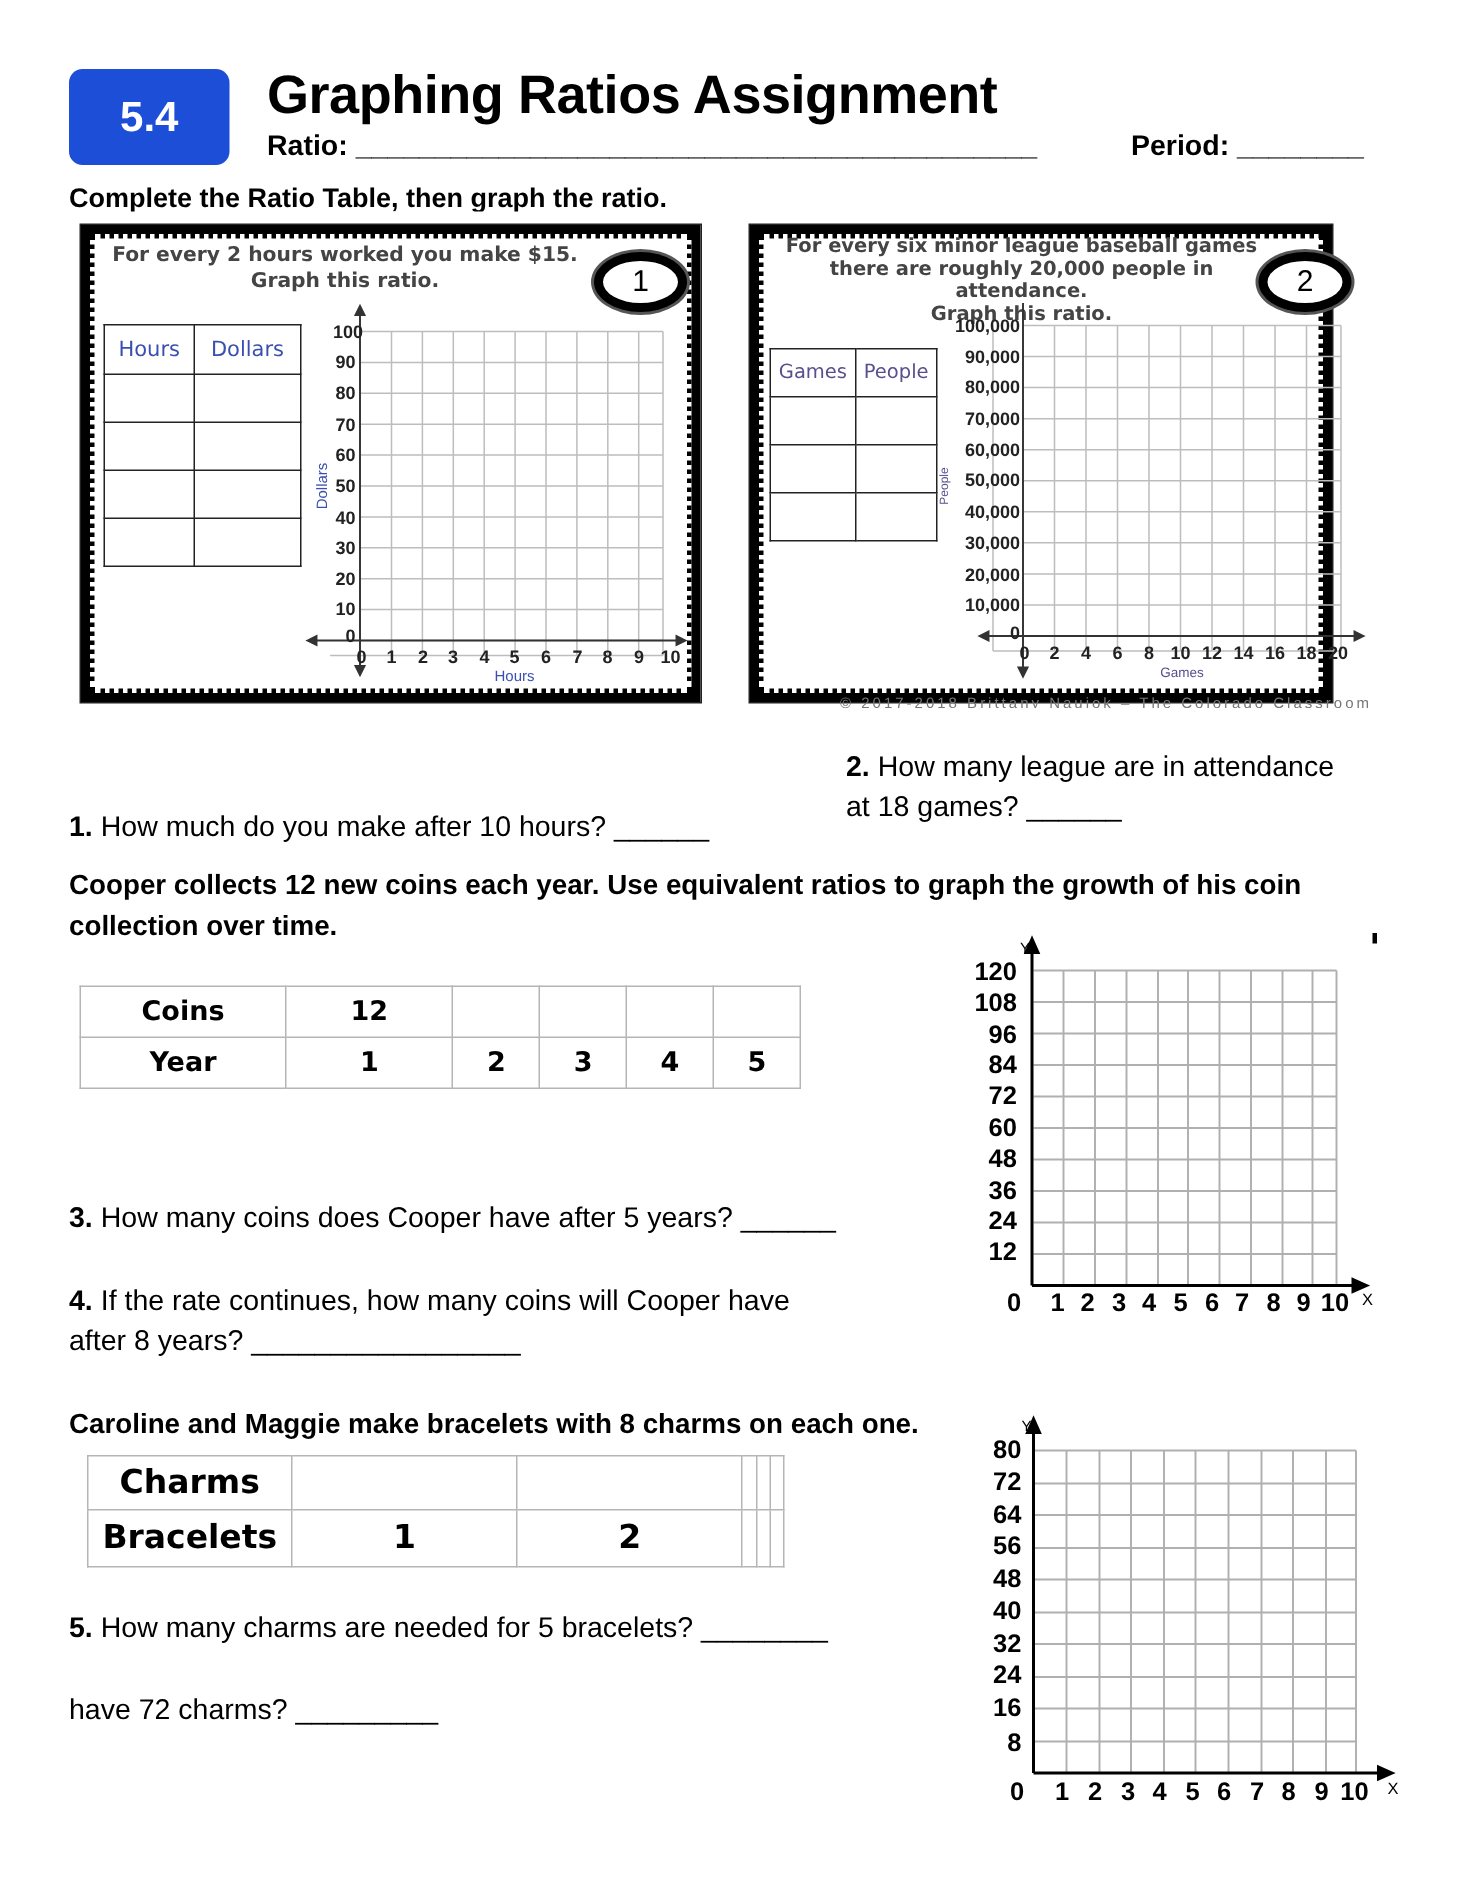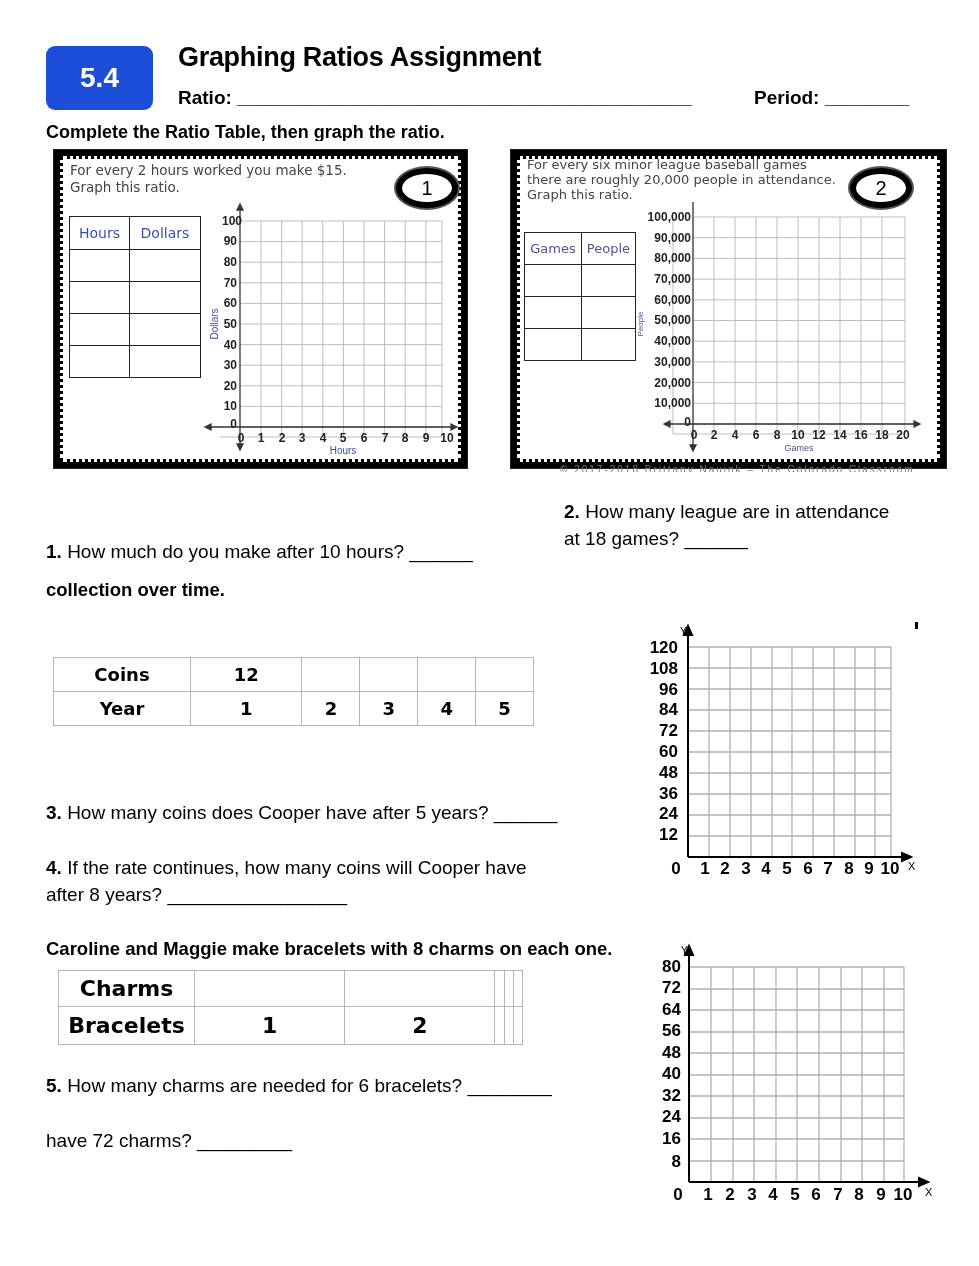--- a/index.html
+++ b/index.html
@@ -2,31 +2,31 @@
 <html><head>
 <meta charset="utf-8">
 <style>
   * { box-sizing: border-box; margin: 0; padding: 0; }
   html, body { width: 979px; height: 1266px; background: #fff; overflow: hidden; }
   body { position: relative; font-family: "Liberation Sans", sans-serif; color: #000; }
   .abs { position: absolute; }
 
   .badge { left: 46px; top: 46px; width: 107px; height: 64px; background: #1d4ed8; border-radius: 9px;
     color: #fff; font-weight: bold; font-size: 28px; display: flex; align-items: center; justify-content: center; }
-  .title { left: 178px; top: 42px; font-size: 27px; font-weight: bold; letter-spacing: -0.3px; }
+  .title { left: 178px; top: 42px; font-size: 36px; font-weight: bold; letter-spacing: -0.3px; }
   .name-line { left: 178px; top: 87px; font-size: 19px; font-weight: bold; }
   .period-line { left: 754px; top: 87px; font-size: 19px; font-weight: bold; }
   .instr { left: 46px; top: 122px; font-size: 18px; font-weight: bold; height: 19px; overflow: hidden; }
 
   
   .card { background: #fff; border: 6px solid #000; outline: 1px solid #222; }
   .card::before { content: ""; position: absolute; inset: 0; border: 3px dotted #000; pointer-events: none; }
   .card-1 { left: 54px; top: 150px; width: 413px; height: 318px; }
-  .card-2 { left: 511px; top: 150px; width: 435px; height: 318px; }
-  .card-text { font-family: "DejaVu Sans", sans-serif; font-size: 13.5px; color: #444; text-align: left; line-height: 17px; font-weight: 400; }
+  .card-2 { left: 500px; top: 150px; width: 388px; height: 318px; }
+  .card-text { font-family: "DejaVu Sans", sans-serif; font-size: 13.5px; color: #444; text-align: center; line-height: 17px; font-weight: 700; }
   .numoval { width: 62px; height: 40px; border-radius: 50%; background: #fff; border: 6px solid #000;
     box-shadow: 0 0 0 2px #555; display: flex; align-items: center; justify-content: center;
     font-size: 20px; font-family: "Liberation Sans", sans-serif; }
 
   table.rt { border-collapse: collapse; }
   table.rt td { border: 1.5px solid #222; text-align: center; }
   .blue-h { color: #3a4fb0; font-family: "DejaVu Sans", sans-serif; font-size: 14px; }
   .purple-h { color: #5a4e8c; font-family: "DejaVu Sans", sans-serif; font-size: 13px; }
 
   .graph-svg text { font-family: "Liberation Sans", sans-serif; }
@@ -239,20 +239,21 @@
 
 <div class="abs q" style="left:46px; top:498px;margin-top:40px;">
   <b>1.</b><span> How much do you make after 10 hours? ______</span>
 </div>
 <div class="abs q" style="left:564px; top:498px;">
   <div><b>2.</b><span> How many league are in attendance</span></div>
   <div>at 18 games? ______</div>
 </div>
 
 <div class="abs section" style="left:46px; top:576px; width:880px;">
+  <div>Cooper collects 12 new coins each year. Use equivalent ratios to graph the growth of his coin</div>
   <div>collection over time.</div>
 </div>
 
 <table class="abs ct" style="left:53px; top:657px; width:481px;">
   <tbody>
       <tr style="height:34px; font-size:18px;">
     <td style="width:137px;">Coins</td>
     <td>12</td>
     <td></td>
     <td></td>
@@ -412,17 +413,17 @@
       <text x="149" y="260">5</text>
       <text x="170" y="260">6</text>
       <text x="192" y="260">7</text>
     <text x="213" y="260">8</text>
       <text x="235" y="260">9</text>
       <text x="257" y="260">10</text>
   </g>
 </svg>
 
 <div class="abs q" style="left:46px; top:1072px;">
-  <b>5.</b><span> How many charms are needed for 6 bracelets? ________</span>
+  <b>5.</b><span> How many charms are needed for 5 bracelets? ________</span>
 </div>
 <div class="abs q" style="left:46px; top:1127px;">
   <div>have 72 charms? _________</div>
 </div>
 
 </body></html>

